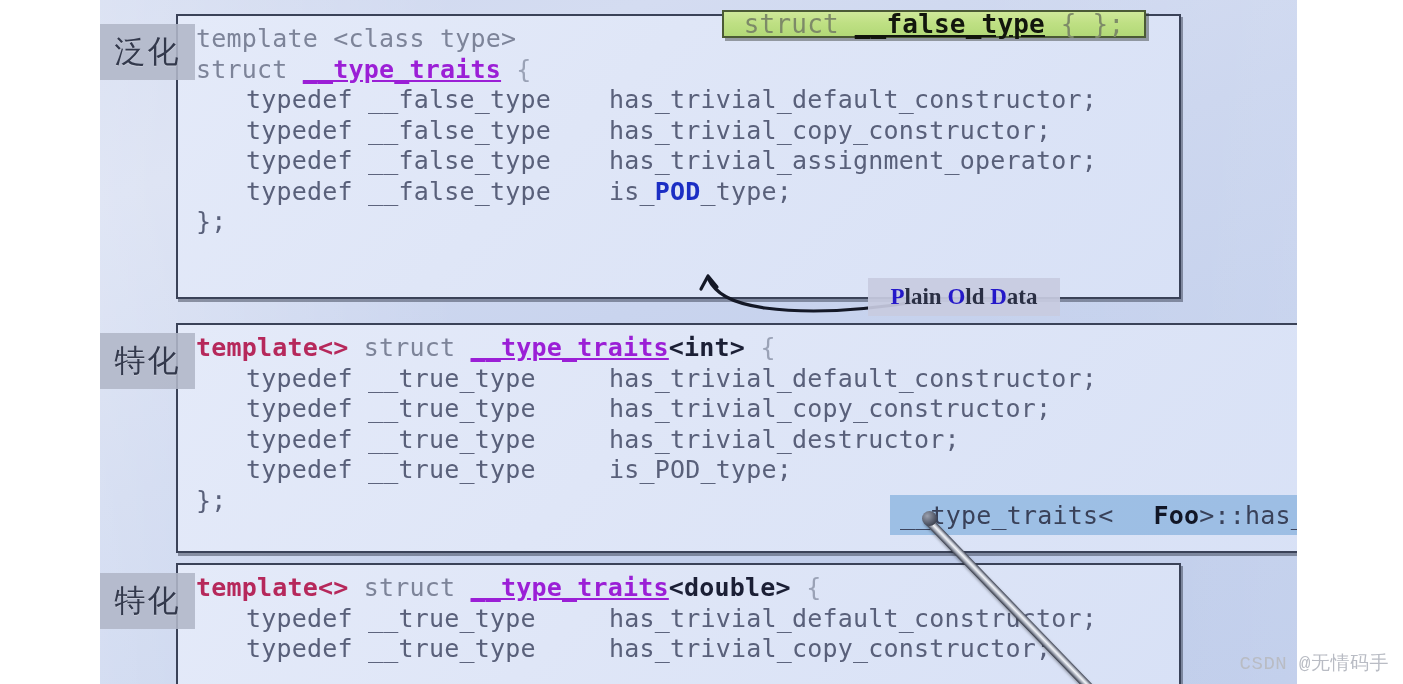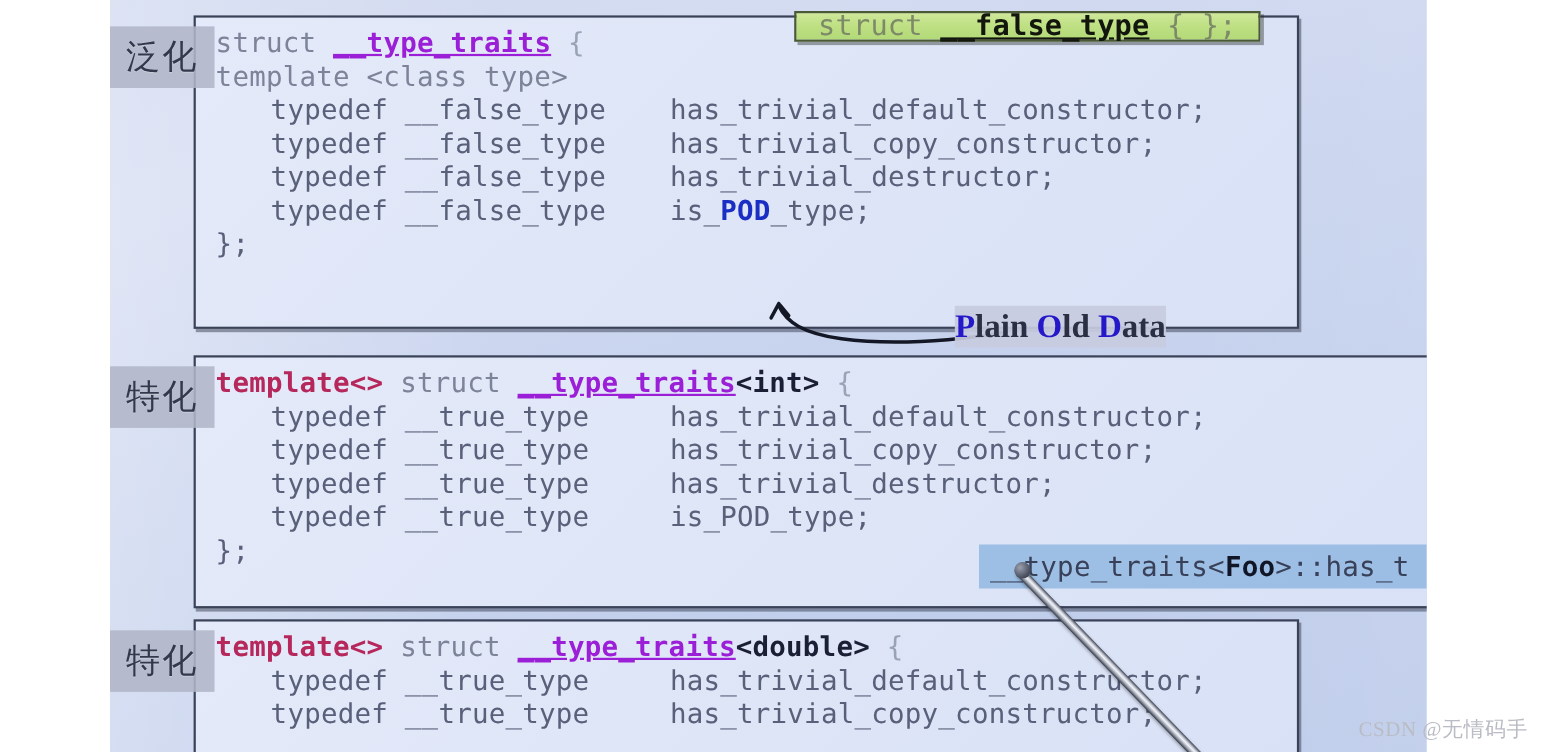--- a/index.html
+++ b/index.html
@@ -80,38 +80,38 @@
 
   
   #pod-callout{
     position:absolute;left:768px;top:278px;width:192px;height:38px;
     background:rgba(200,203,224,.92);
     display:flex;align-items:center;justify-content:center;
     z-index:6;
   }
   #pod-callout .pod-text{
     font-family:"Liberation Serif","DejaVu Serif",serif;
-    font-size:30px;font-weight:bold;color:#2a2f44;white-space:pre;
+    font-size:23px;font-weight:bold;color:#2a2f44;white-space:pre;
   }
   #pod-callout .cap{color:#2418c9;}
 
   
   #pod-arrow{position:absolute;left:560px;top:258px;width:260px;height:60px;z-index:5;pointer-events:none;}
 
   
   #foo-callout{
     position:absolute;left:790px;top:495px;width:407px;height:40px;
     background:rgba(150,186,226,.90);
     display:flex;align-items:center;
     padding-left:10px;box-sizing:border-box;
     overflow:hidden;
     z-index:6;
   }
   #foo-callout .code{font-size:25px;color:#394159;line-height:25px;}
-  #foo-callout .foo{color:#111626;font-weight:bold;}
+  #foo-callout .foo{color:#111626;font-weight:bold;margin-left:40px;}
 
   
   #pointer{
     position:absolute;left:826px;top:514px;
     width:250px;height:9px;
     transform-origin:0 50%;
     transform:rotate(46deg);
     background:linear-gradient(180deg,#3b4050 0%,#c8ccd6 28%,#f2f4f8 45%,#9aa0ae 72%,#2e323f 100%);
     border-radius:5px;
     box-shadow:0 1px 3px rgba(0,0,0,.35);
@@ -120,47 +120,47 @@
   #pointer-tip{
     position:absolute;left:822px;top:511px;width:15px;height:15px;
     border-radius:50%;
     background:radial-gradient(circle at 35% 33%,#9ba1af 0%,#565c6c 55%,#23262f 100%);
     z-index:8;
   }
 
   
   #watermark{
     position:absolute;right:14px;bottom:8px;
-    font-family:Liberation Serif, serif;
+    font-family:Liberation Mono, monospace;
     font-size:19px;color:#b9bcc4;letter-spacing:.5px;
     z-index:20;white-space:pre;
   }
 </style>
 </head>
 <body>
 
 <div id="slide">
 
   <div class="rowtag" id="tag-generic">
     <span>泛化</span>
   </div>
   <div class="rowtag" id="tag-spec-int">
     <span>特化</span>
   </div>
   <div class="rowtag" id="tag-spec-double">
     <span>特化</span>
   </div>
 
   <div class="codebox" id="box-generic">
+    <div class="code"><span class="kw-struct">template &lt;class type&gt;</span></div>
     <div class="code"><span class="kw-struct">struct</span> <span class="nm-traits">__type_traits</span> <span class="brace">{</span></div>
-    <div class="code"><span class="kw-struct">template &lt;class type&gt;</span></div>
 
     <div class="code"><span class="ind"><span class="col2"><span>typedef</span> <span>__false_type</span></span><span>has_trivial_default_constructor;</span></span></div>
     <div class="code"><span class="ind"><span class="col2"><span>typedef</span> <span>__false_type</span></span><span>has_trivial_copy_constructor;</span></span></div>
-    <div class="code"><span class="ind"><span class="col2"><span>typedef</span> <span>__false_type</span></span><span>has_trivial_destructor;</span></span></div>
+    <div class="code"><span class="ind"><span class="col2"><span>typedef</span> <span>__false_type</span></span><span>has_trivial_assignment_operator;</span></span></div>
     <div class="code"><span class="ind"><span class="col2"><span>typedef</span> <span>__false_type</span></span><span>is_<span class="pod">POD</span>_type;</span></span></div>
 
     <div class="code">};</div>
   </div>
 
   <div class="codebox" id="box-int">
     <div class="code"><span class="kw-template">template&lt;&gt;</span> <span class="kw-struct">struct</span> <span class="nm-traits">__type_traits</span><span class="tparam">&lt;int&gt;</span> <span class="brace">{</span></div>
 
     <div class="code"><span class="ind"><span class="col2"><span>typedef</span> <span>__true_type</span></span><span>has_trivial_default_constructor;</span></span></div>
     <div class="code"><span class="ind"><span class="col2"><span>typedef</span> <span>__true_type</span></span><span>has_trivial_copy_constructor;</span></span></div>

